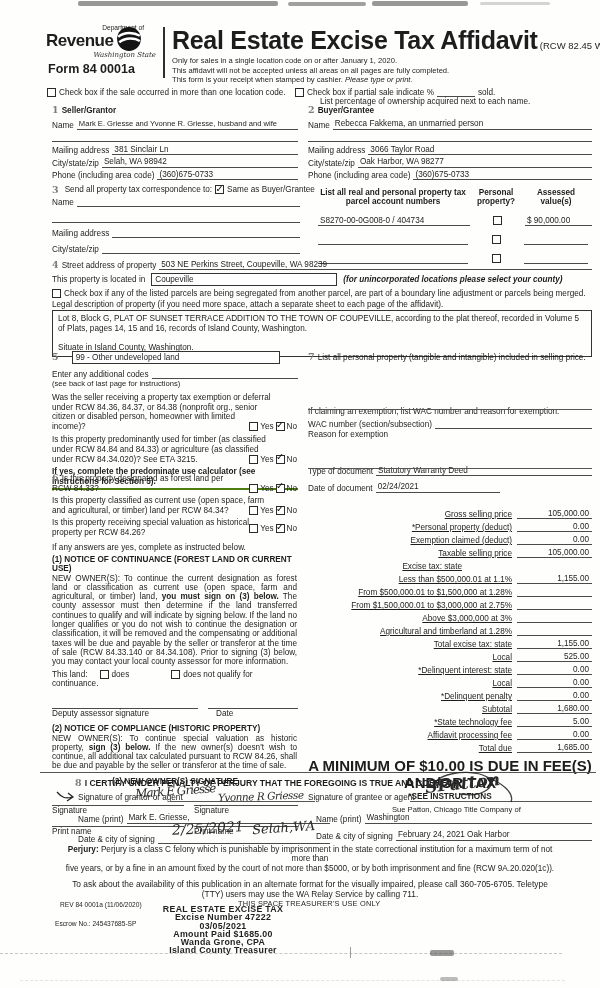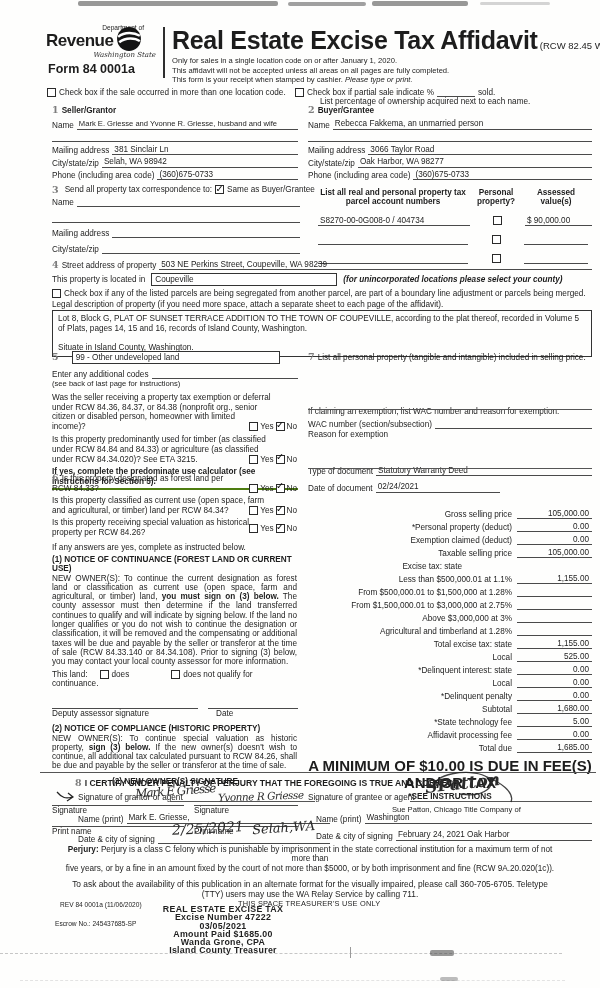--- a/index.html
+++ b/index.html
@@ -18,21 +18,21 @@
   .uline{border-bottom:1px solid #4a4a4a;}
   .hline{position:absolute;height:1px;background:#555;}
   .cb{display:inline-block;width:7px;height:7px;border:1px solid #2a2a2a;position:relative;
       vertical-align:-1px;background:#fff;flex:none;}
   .cb.checked::after{content:"✓";position:absolute;top:-3.5px;left:-0.5px;font-size:9.5px;color:#111;}
   .yn{white-space:nowrap;display:inline-flex;align-items:center;gap:2px;}
   .qblock{position:relative;width:245px;line-height:9.6px;}
   .qblock .yn{position:absolute;right:0;bottom:0;}
   .para{width:245px;line-height:9.3px;text-align:justify;}
   .taxrow{display:flex;align-items:flex-end;height:13px;}
-  .taxrow .tlabel{flex:1;text-align:right;padding-right:5px;white-space:nowrap;}
+  .taxrow .tlabel{flex:1;text-align:right;padding-right:5px;white-space:nowrap;text-decoration:underline;}
   .taxrow .tvalue{width:72px;border-bottom:1px solid #4a4a4a;text-align:right;padding:0 3px 0.5px 0;}
   .taxrow .tvalue.noline{border-bottom:none;}
   .hand{font-family:"DejaVu Serif",serif;font-style:italic;color:#2b2b2b;white-space:nowrap;}
   .boxinput{border:1px solid #333;padding:1px 3px;background:#fff;}
   .stamp{font-weight:bold;color:#1f1f1f;letter-spacing:0.3px;text-align:center;line-height:8.3px;font-size:8.8px;}
   .artifact{position:absolute;background:#454545;border-radius:2px;filter:blur(0.7px);}
   .legalbox{border:1px solid #333;padding:3px 5px;line-height:10px;}
   .colhead{font-weight:bold;text-align:center;line-height:9px;}
 </style>
 </head>

